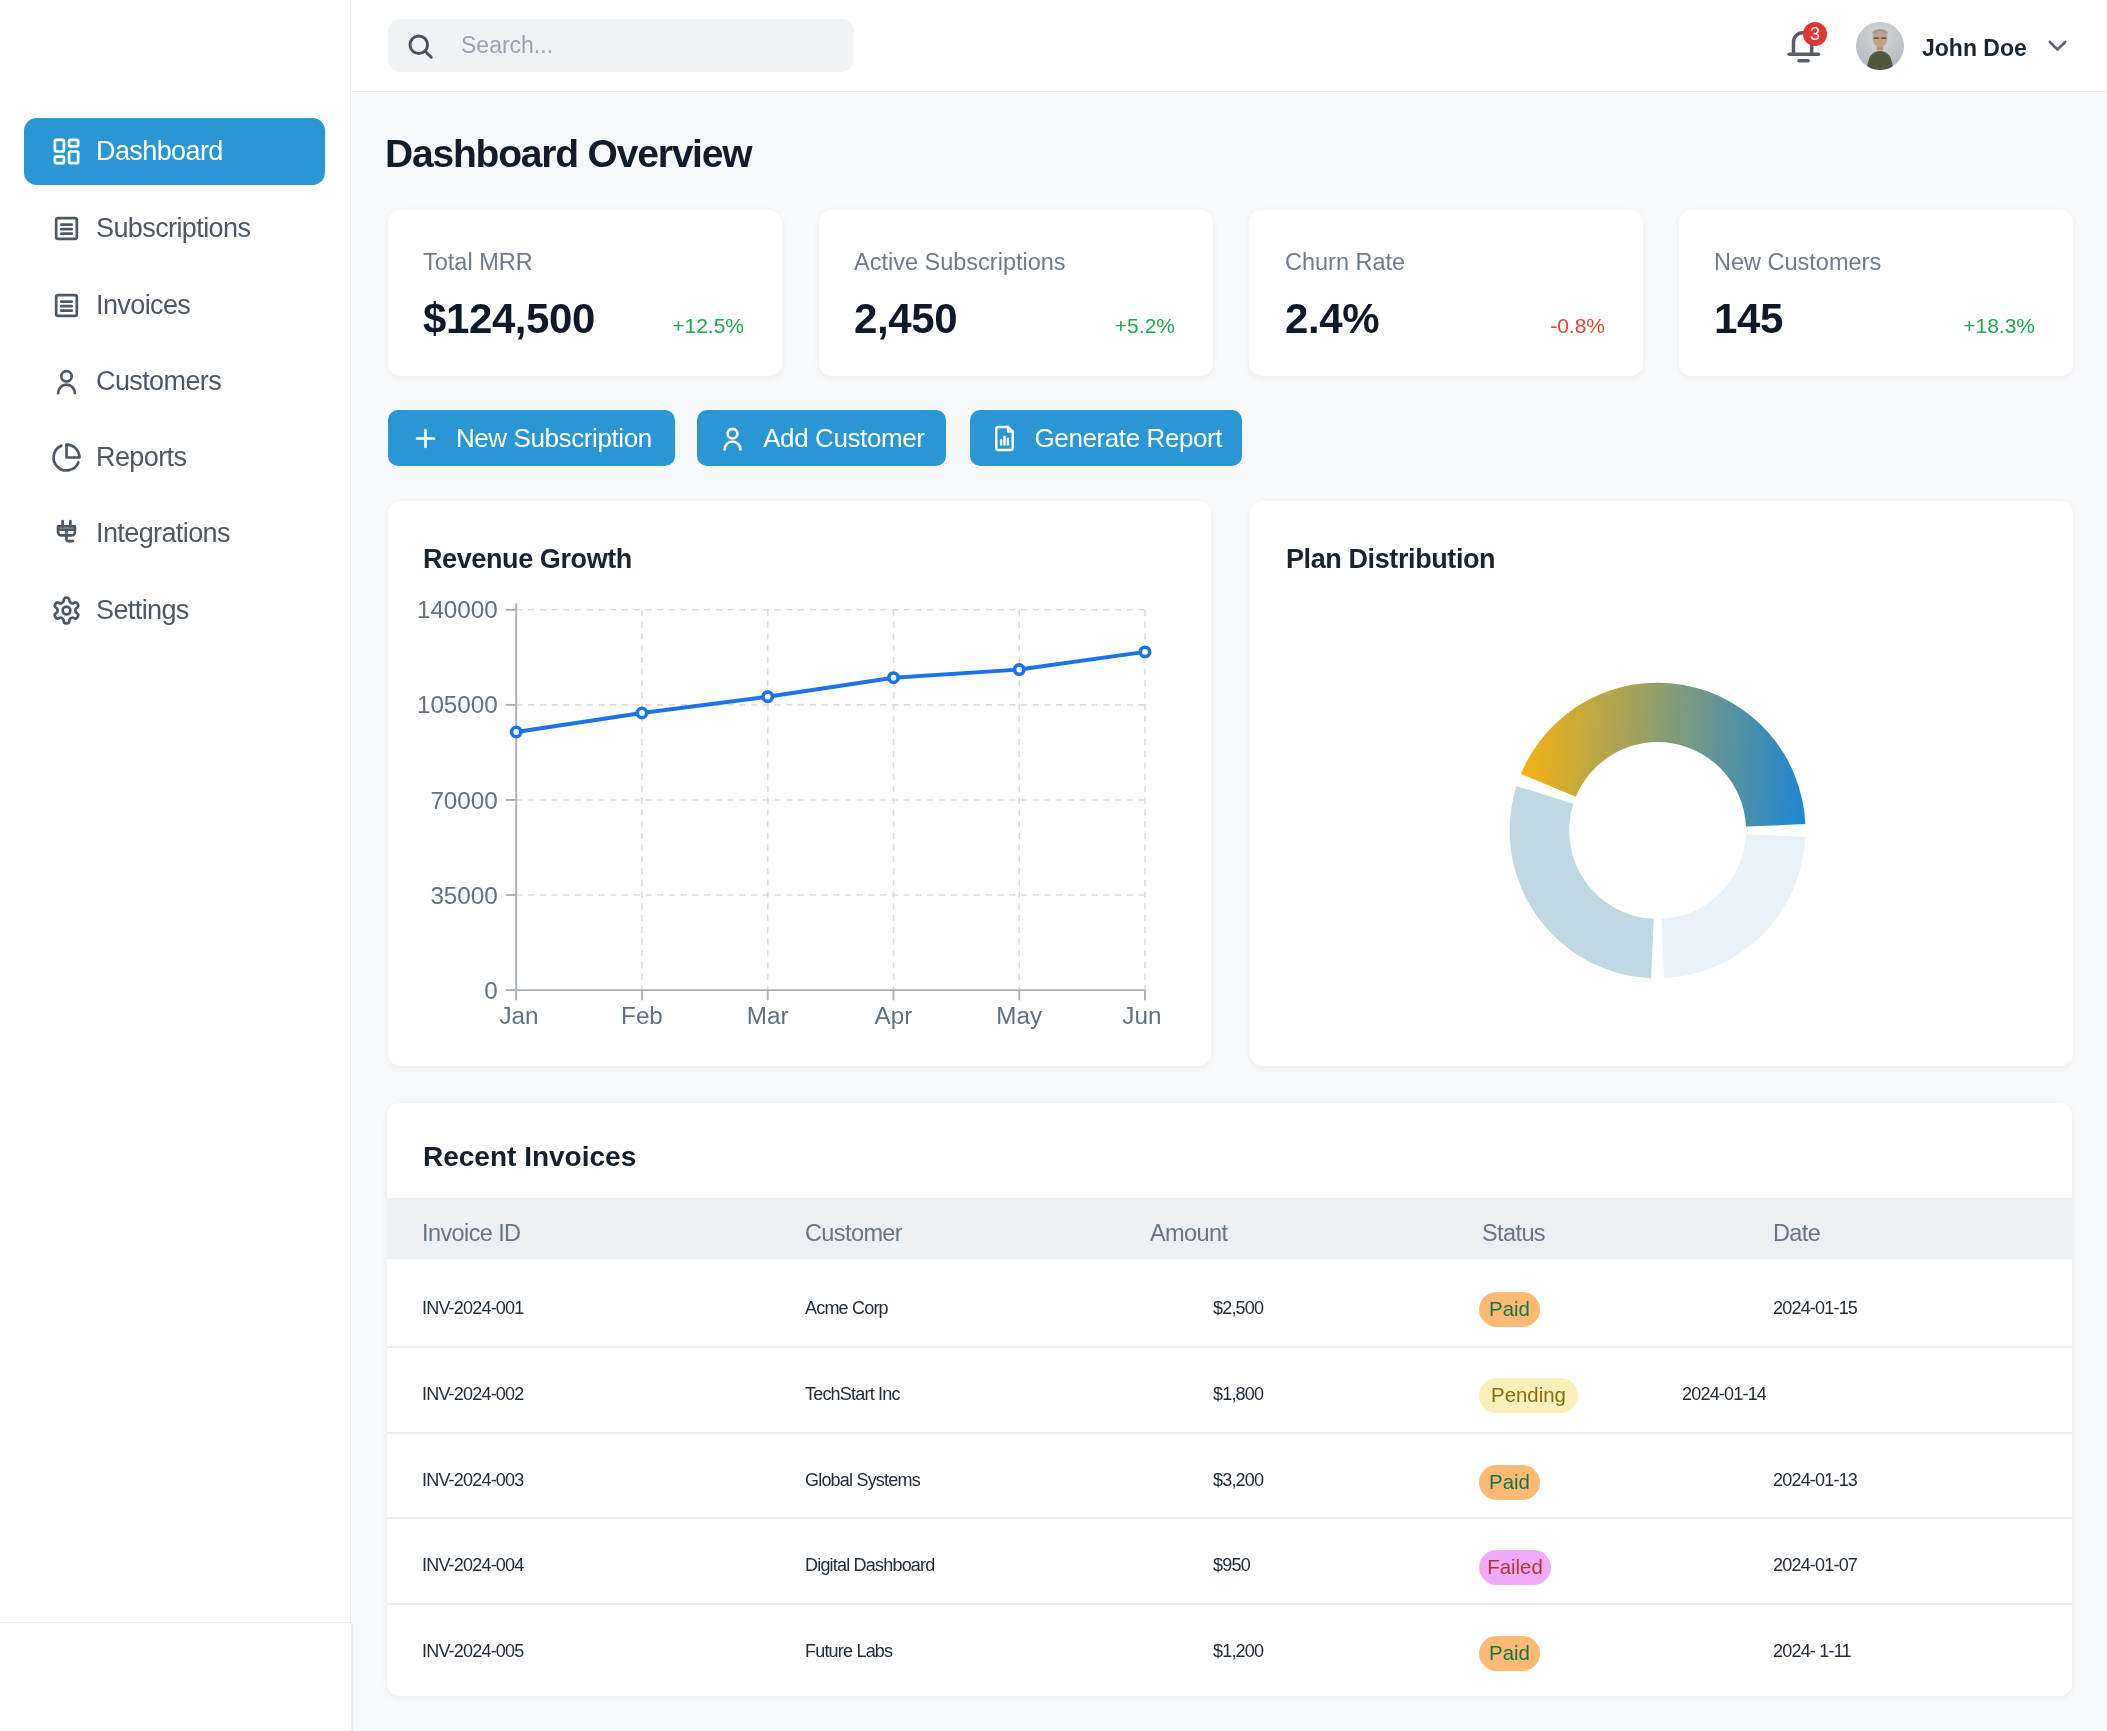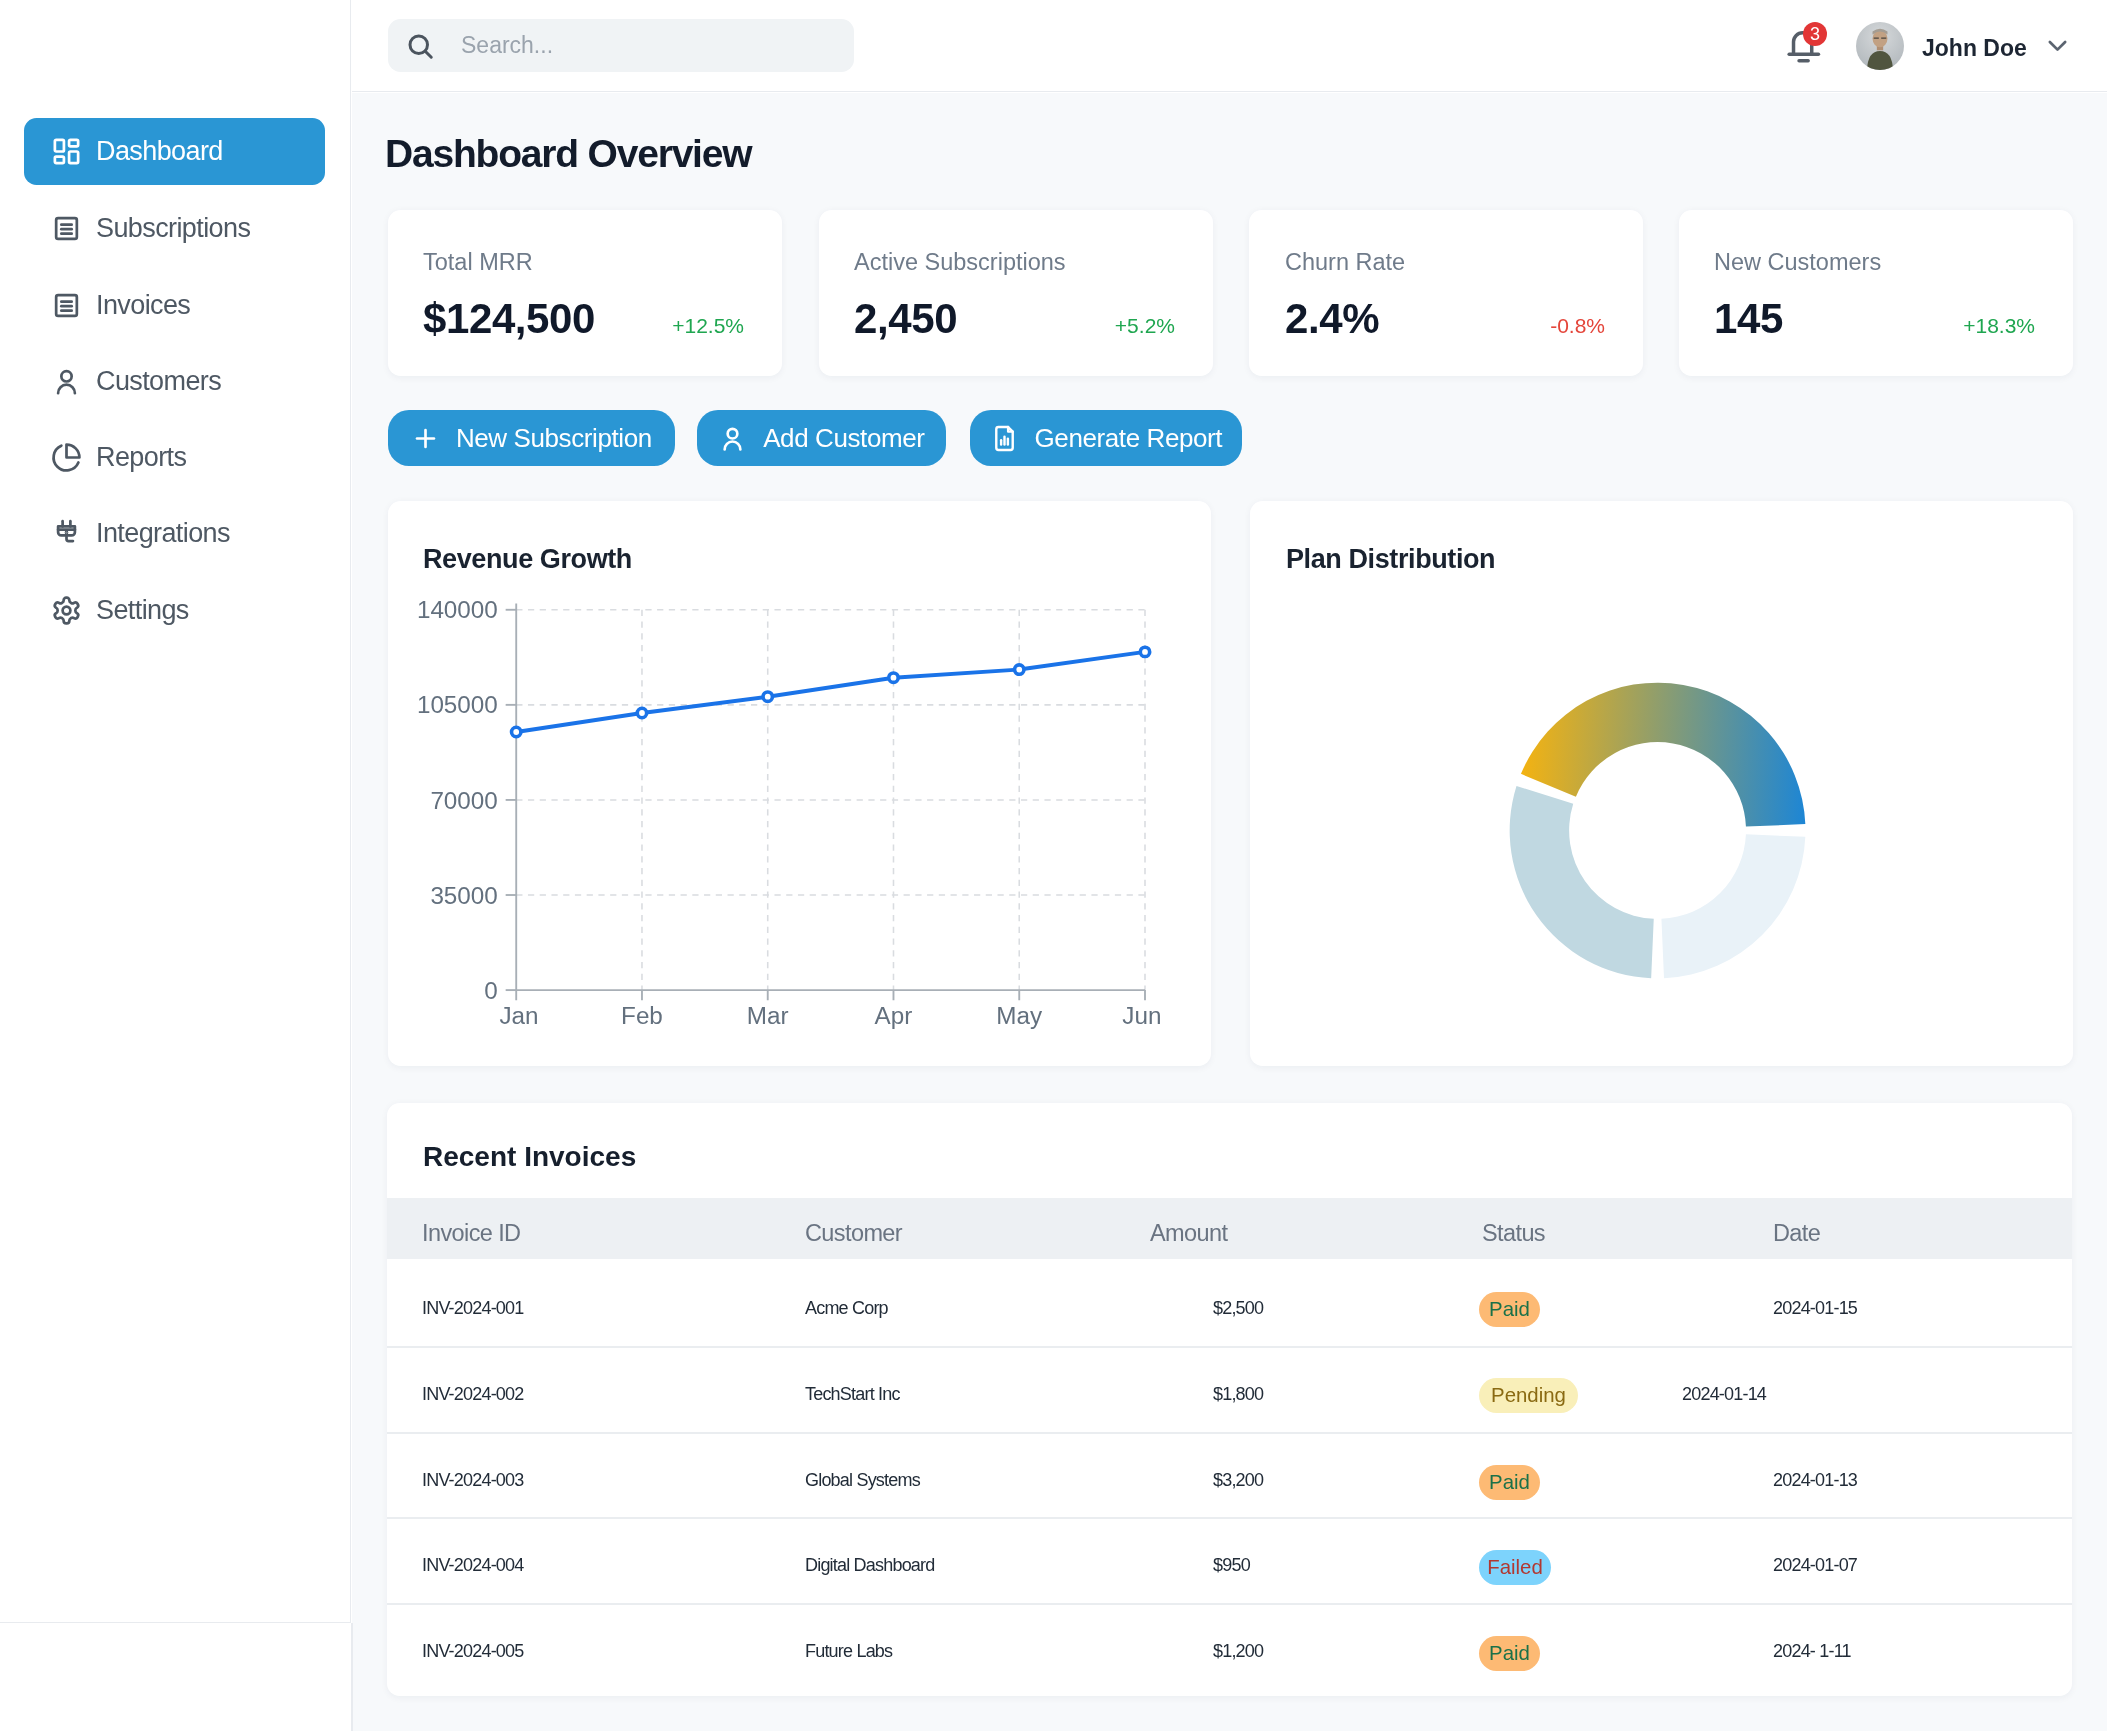--- a/index.html
+++ b/index.html
@@ -27,37 +27,37 @@
 #title { left:385px; top:132px; font-size:39px; font-weight:700; color:#131c2b; letter-spacing:-1.2px; }
 
 .card { background:#ffffff; border-radius:12.5px; box-shadow:0 1.6px 7.8px rgba(20,40,80,0.05); }
 .scard { top:210px; width:394px; height:166px; }
 .slabel { top:249px; font-size:23.5px; color:#6f7b8a; }
 .sval { top:295px; font-size:42px; font-weight:700; color:#10192a; letter-spacing:-0.4px; }
 .spct { top:314px; font-size:21px; }
 .green { color:#1fa650; }
 .red { color:#e4453a; }
 
-.btn { top:410px; height:56px; border-radius:21px; background:#2a96d4; color:#ffffff; font-size:26px; letter-spacing:-0.4px; display:flex; align-items:center; justify-content:center; gap:15.7px; }
+.btn { top:410px; height:56px; border-radius:10px; background:#2a96d4; color:#ffffff; font-size:26px; letter-spacing:-0.4px; display:flex; align-items:center; justify-content:center; gap:15.7px; }
 .btn svg { width:29px; height:29px; }
 
 #chartL { left:388px; top:501px; width:823px; height:565px; }
 #chartR { left:1250px; top:501px; width:823px; height:565px; }
 .ctitle { top:544px; font-size:27px; font-weight:700; color:#1a2330; letter-spacing:-0.4px; }
 
 #tcard { left:387px; top:1103px; width:1685px; height:593px; }
 #ttitle { left:423px; top:1141px; font-size:28px; font-weight:700; color:#161f2d; }
 #thead { left:387px; top:1198px; width:1685px; height:61px; background:#edf0f3; }
 .th { top:1220px; font-size:23.5px; color:#6a7482; letter-spacing:-0.6px; }
 .td { font-size:18px; color:#222c38; letter-spacing:-0.8px; }
 .rowline { left:387px; width:1685px; height:1.6px; background:#eaedf0; }
 .pill { height:35px; border-radius:18px; font-size:20.4px; display:flex; align-items:center; justify-content:center; }
 .paid { background:#fdba74; color:#1a7149; width:61px; }
 .pending { background:#f9efb9; color:#8a6a12; width:99px; }
-.failed { background:#7dd3fc; color:#b23730; width:72px; }
+.failed { background:#f0abfc; color:#b23730; width:72px; }
 </style>
 </head>
 <body>
 <div id="mainbg" class="abs"></div>
 <div id="topbar" class="abs"></div>
 <div id="sidebar" class="abs"></div>
 <div id="sideline" class="abs"></div>
 
 <div class="abs mitem active" style="top:118px;">
   <svg viewBox="0 0 24 24" fill="none" stroke="currentColor" stroke-width="2.1" stroke-linecap="round" stroke-linejoin="round">

